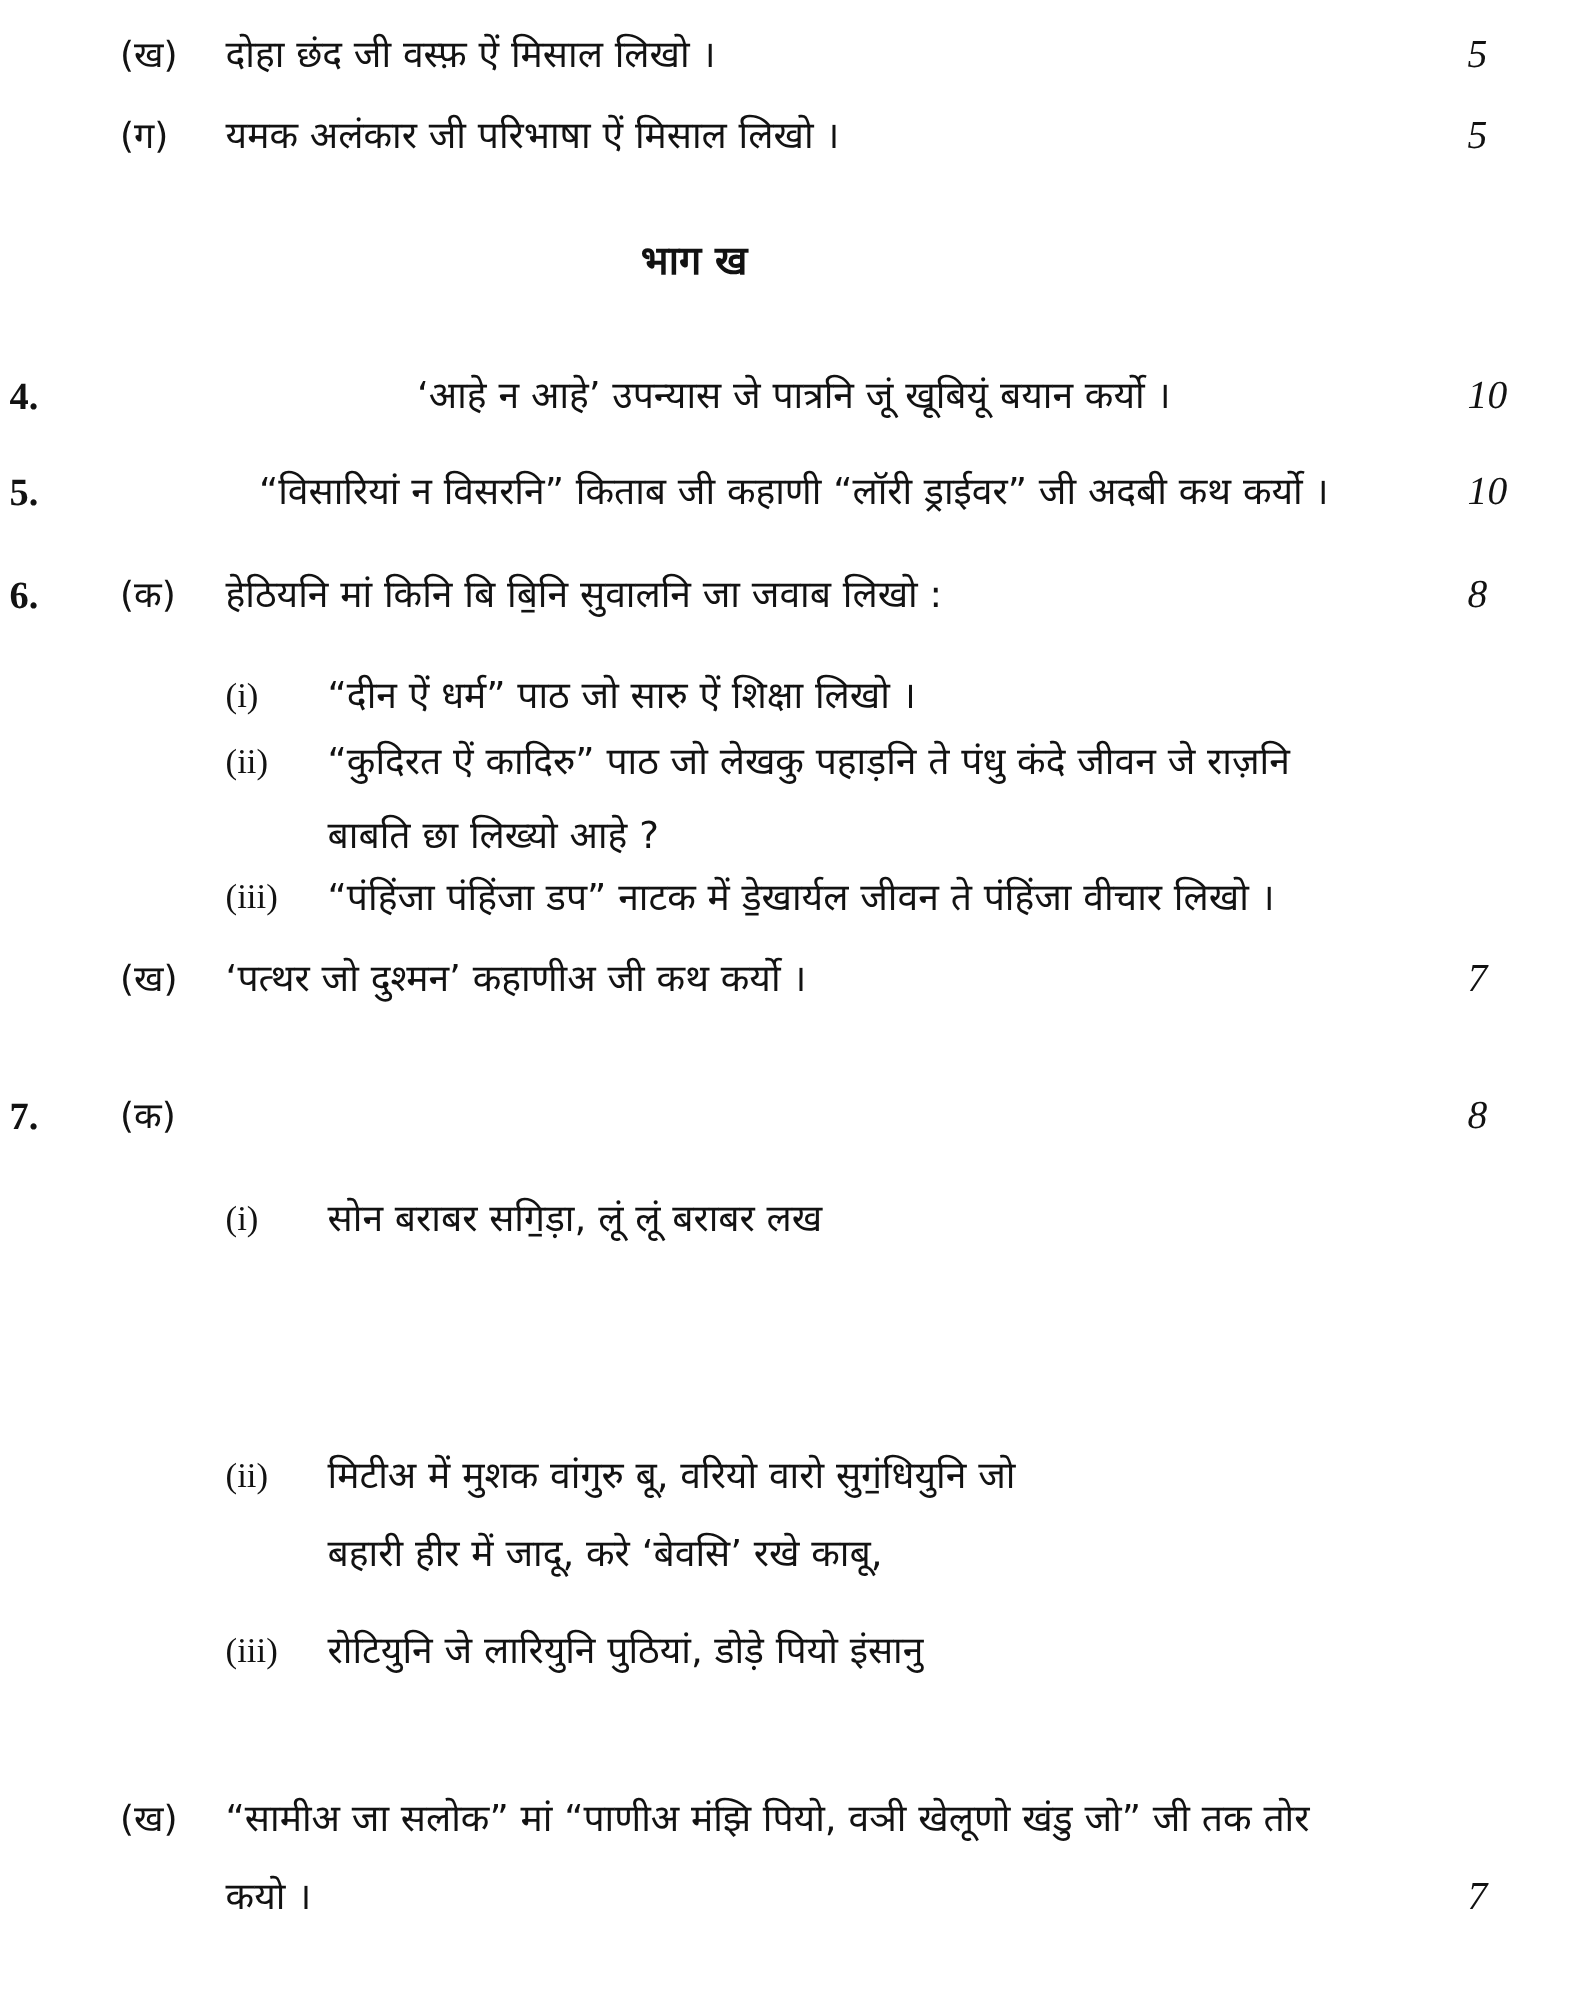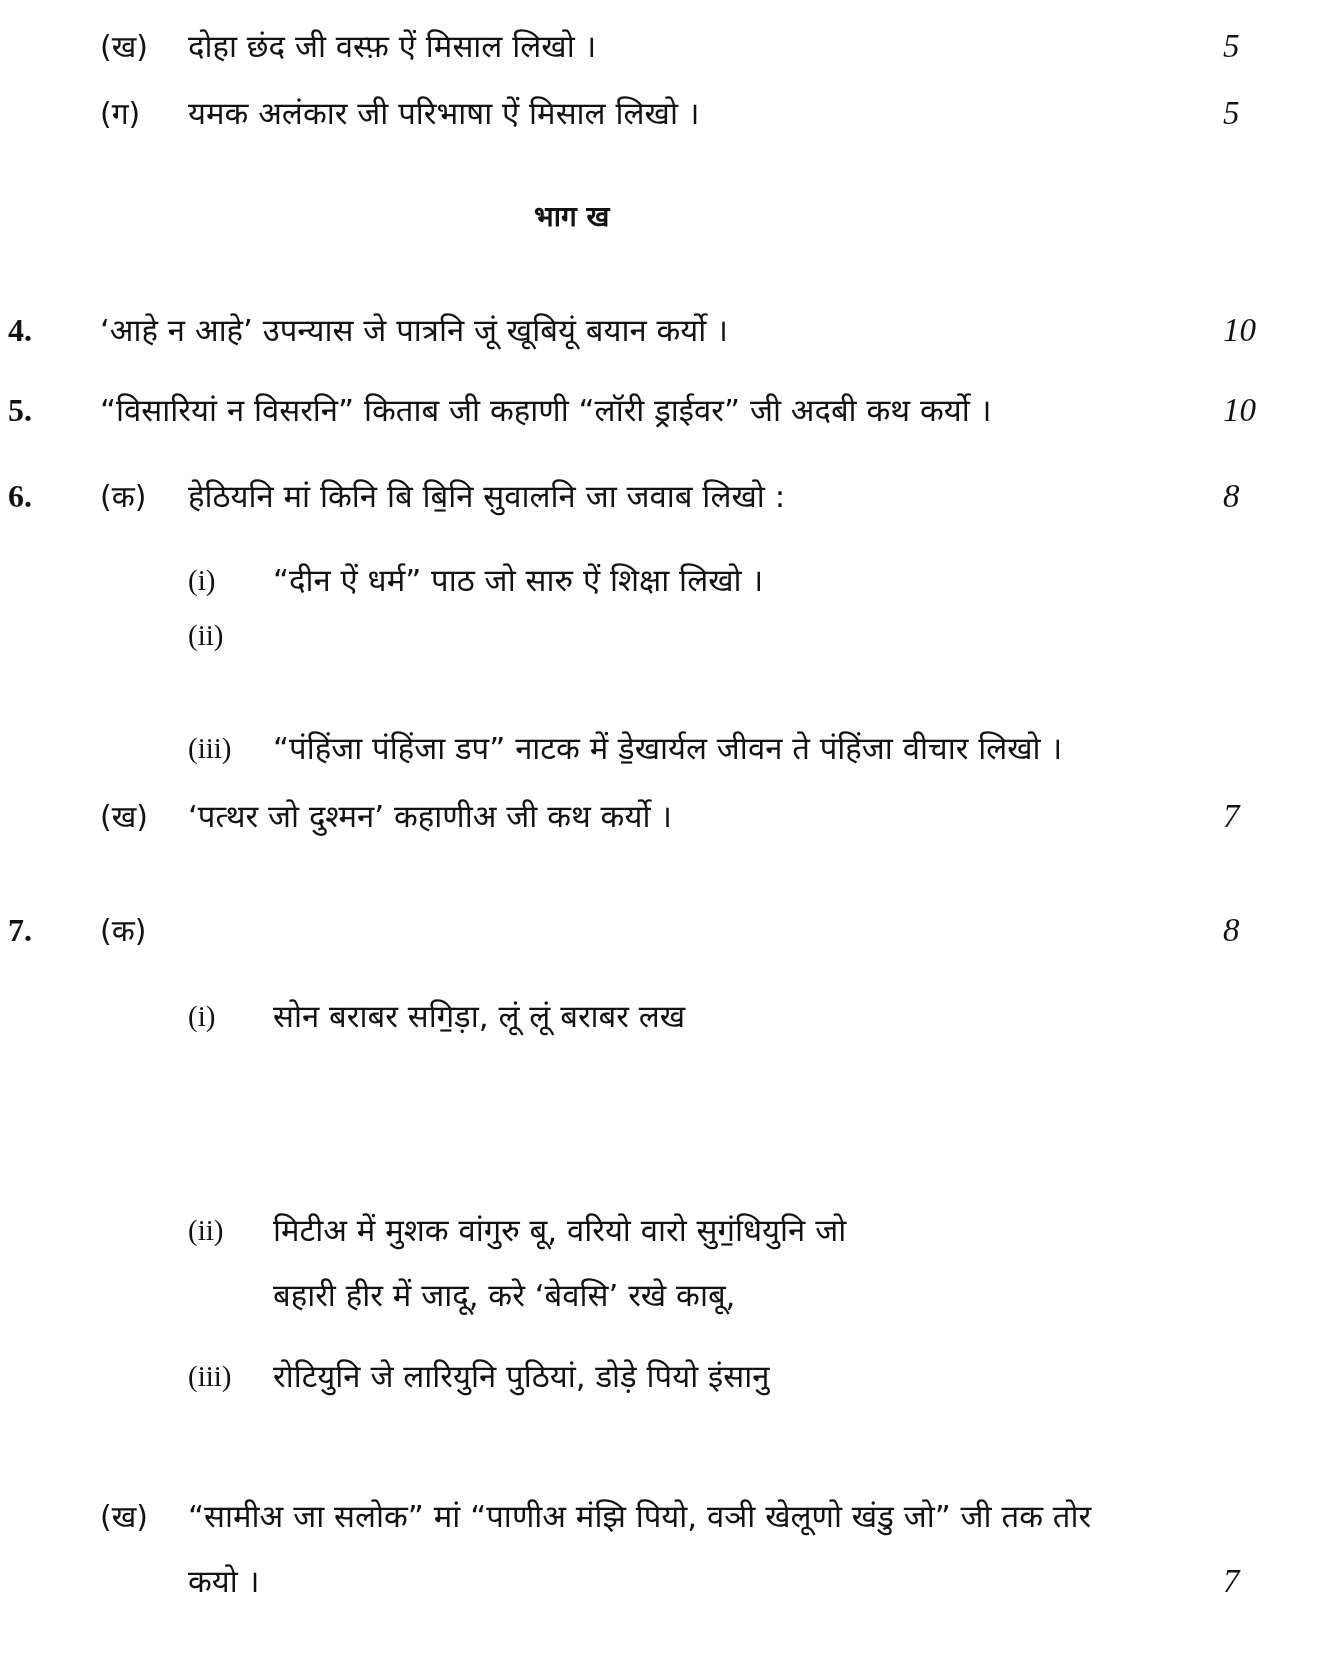--- a/index.html
+++ b/index.html
@@ -35,36 +35,36 @@
   }
   .plabel {
     grid-column: 2 / 3;
     font-size: 30px;
   }
   .sublabel {
     grid-column: 3 / 4;
     font-family: "Liberation Serif", serif;
     font-size: 29px;
   }
-  .text-from-num { grid-column: 2 / 5; }
+  .text-from-num { grid-column: 2 / 5; text-align: center; }
   .text-from-label { grid-column: 3 / 5; }
   .text-from-sub { grid-column: 4 / 5; }
   .marks {
     grid-column: 5 / 6;
     text-align: right;
     padding-right: 86px;
     font-family: "Liberation Serif", serif;
     font-style: italic;
     font-size: 33px;
   }
   .marks.bottom { align-self: end; }
   .heading {
     position: absolute;
     left: 534px;
-    font-size: 28px;
+    font-size: 33px;
     font-weight: bold;
     line-height: 45px;
   }
   .line { display: block; }
 </style>
 </head>
 <body>
 
 <div class="page">
 
@@ -103,20 +103,24 @@
 
   <div class="row" style="top:548px">
     <div class="sublabel">(i)</div>
     <div class="text-from-sub">
       <span class="line">“दीन ऐं धर्म” पाठ जो सारु ऐं शिक्षा लिखो ।</span>
     </div>
   </div>
 
   <div class="row lh62" style="top:604px">
     <div class="sublabel">(ii)</div>
+    <div class="text-from-sub">
+      <span class="line">“कुदिरत ऐं कादिरु” पाठ जो लेखकु पहाड़नि ते पंधु कंदे जीवन जे राज़नि</span>
+      <span class="line">बाबति छा लिख्यो आहे ?</span>
+    </div>
   </div>
 
   <div class="row" style="top:716px">
     <div class="sublabel">(iii)</div>
     <div class="text-from-sub">
       <span class="line">“पंहिंजा पंहिंजा डप” नाटक में डे॒खार्यल जीवन ते पंहिंजा वीचार लिखो ।</span>
     </div>
   </div>
 
   <div class="row" style="top:784px">

